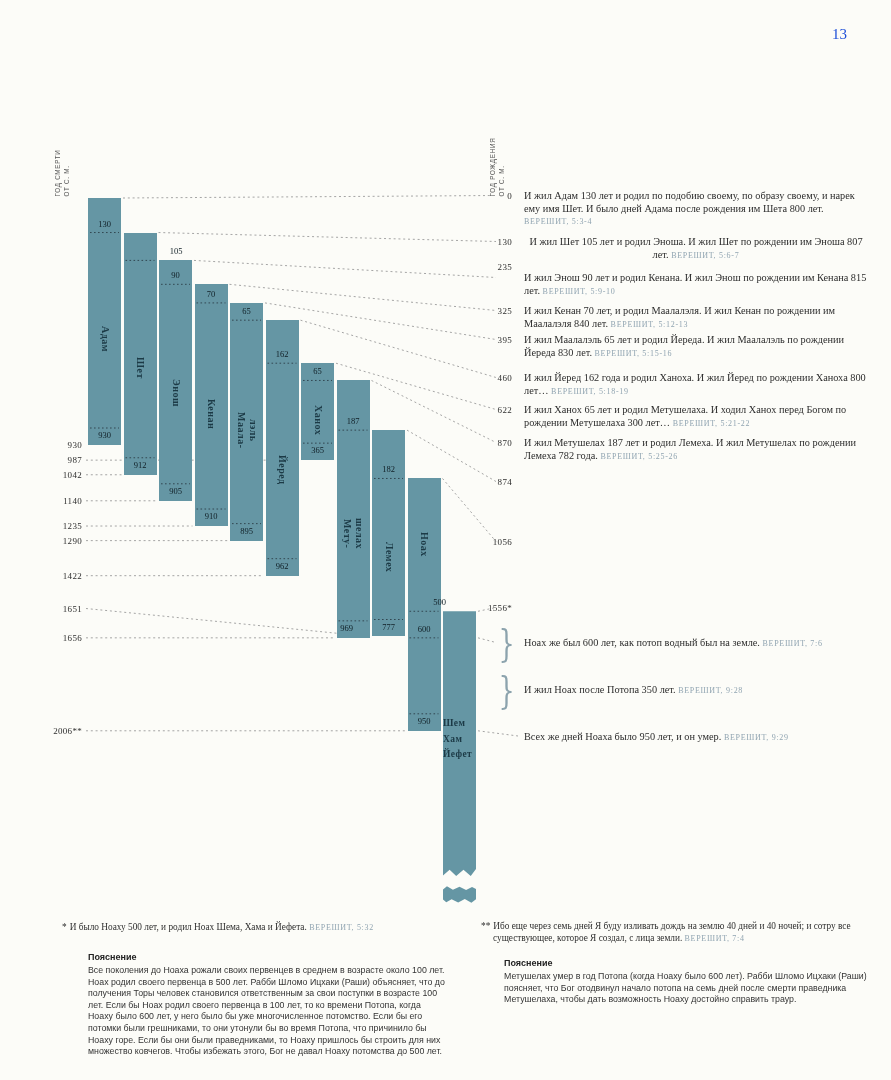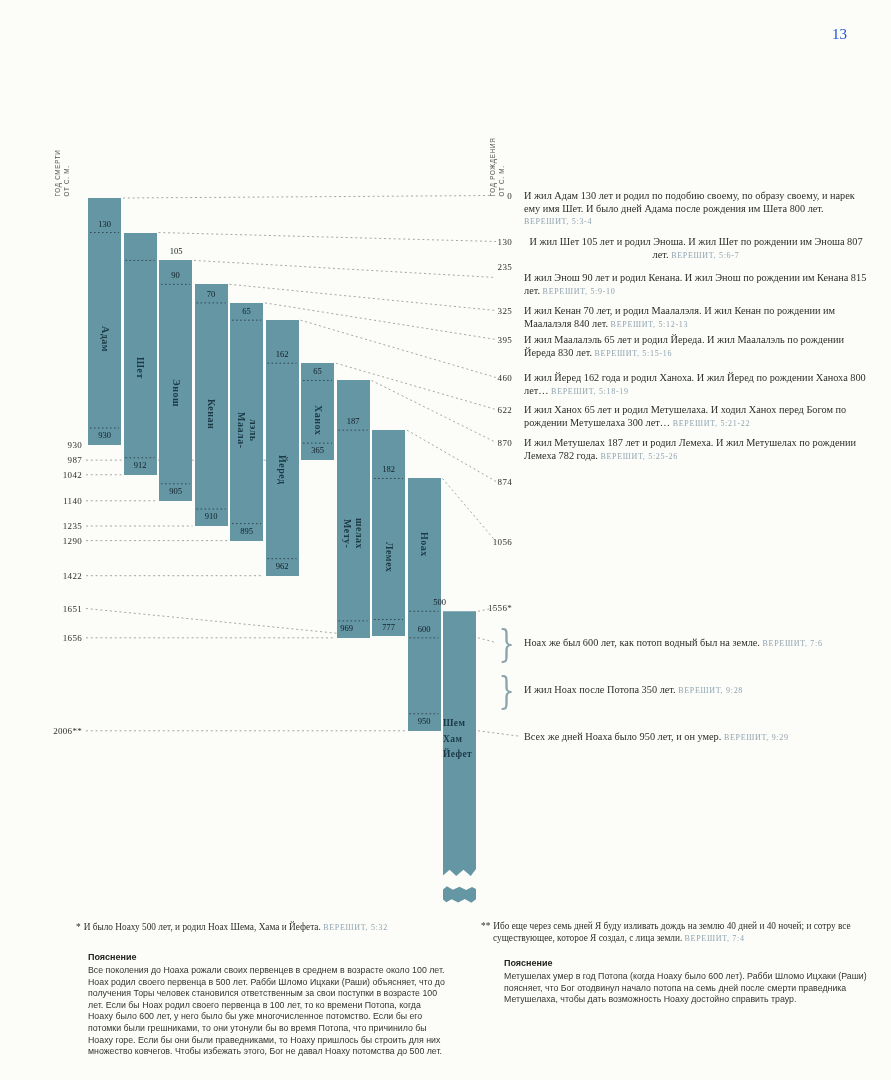--- a/index.html
+++ b/index.html
@@ -186,21 +186,21 @@
         <line x1="338.5" y1="430.1344" x2="367.5" y2="430.1344" class="inbar"></line>
         <line x1="338.5" y1="620.8335999999999" x2="367.5" y2="620.8335999999999" class="inbar"></line>
         <line x1="374" y1="478.4736" x2="403" y2="478.4736" class="inbar"></line>
         <line x1="374" y1="619.5056" x2="403" y2="619.5056" class="inbar"></line>
         <line x1="409.5" y1="611.2736" x2="438.5" y2="611.2736" class="inbar"></line>
         <line x1="409.5" y1="637.8335999999999" x2="438.5" y2="637.8335999999999" class="inbar"></line>
         <line x1="409.5" y1="713.7936" x2="438.5" y2="713.7936" class="inbar"></line>
       </svg>
     </div>
 
-  <div class="footnote" style="left:76px;top:921px;width:410px;">
+  <div class="footnote" style="left:62px;top:921px;width:410px;">
     <span class="fn-marker">*</span><span>И было Ноаху 500 лет, и родил Ноах Шема, Хама и Йефета.</span>
     <span class="ref">ВЕРЕШИТ, 5:32</span>
   </div>
   <div class="footnote" style="left:481px;top:920px;width:390px;">
     <span class="fn-marker">**</span><span>Ибо еще через семь дней Я буду изливать дождь на землю 40 дней и 40 ночей; и сотру все существующее, которое Я создал, с лица земли.</span>
     <span class="ref">ВЕРЕШИТ, 7:4</span>
   </div>
 
   <div class="expl-title" style="left:88px;top:952px;">Пояснение</div>
   <div class="expl-body" style="left:88px;top:965px;width:358px;">Все поколения до Ноаха рожали своих первенцев в среднем в возрасте около 100 лет. Ноах родил своего первенца в 500 лет. Рабби Шломо Ицхаки (Раши) объясняет, что до получения Торы человек становился ответственным за свои поступки в возрасте 100 лет. Если бы Ноах родил своего первенца в 100 лет, то ко времени Потопа, когда Ноаху было 600 лет, у него было бы уже многочисленное потомство. Если бы его потомки были грешниками, то они утонули бы во время Потопа, что причинило бы Ноаху горе. Если бы они были праведниками, то Ноаху пришлось бы строить для них множество ковчегов. Чтобы избежать этого, Бог не давал Ноаху потомства до 500 лет.</div>

